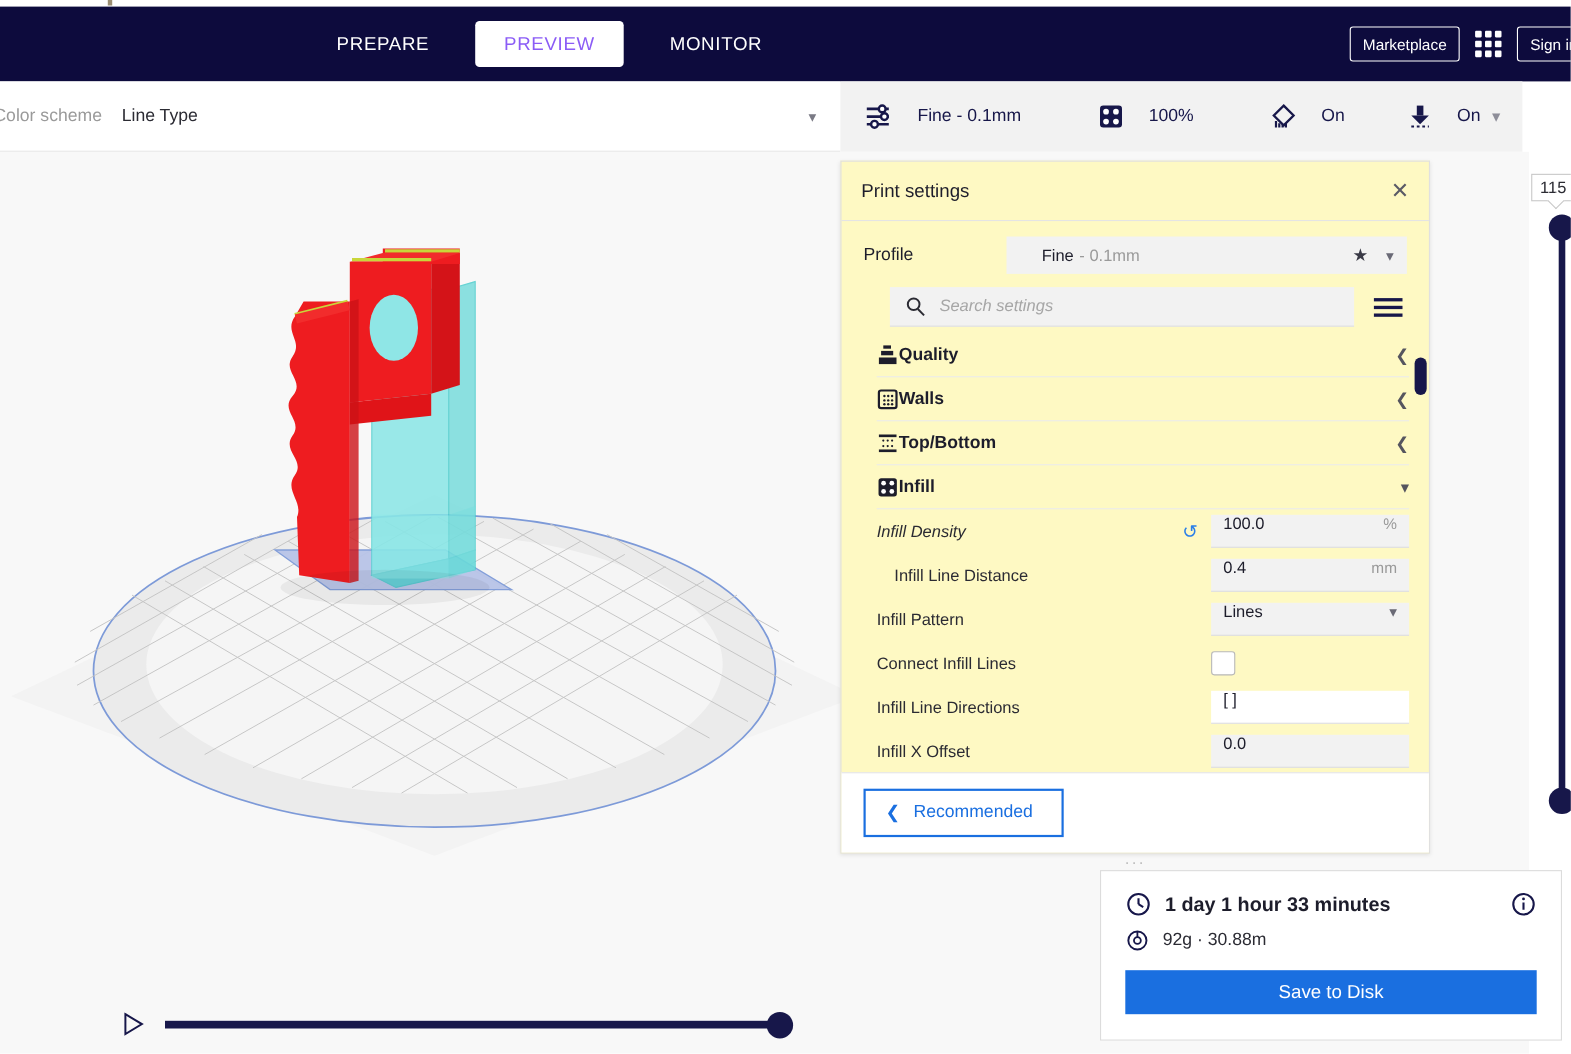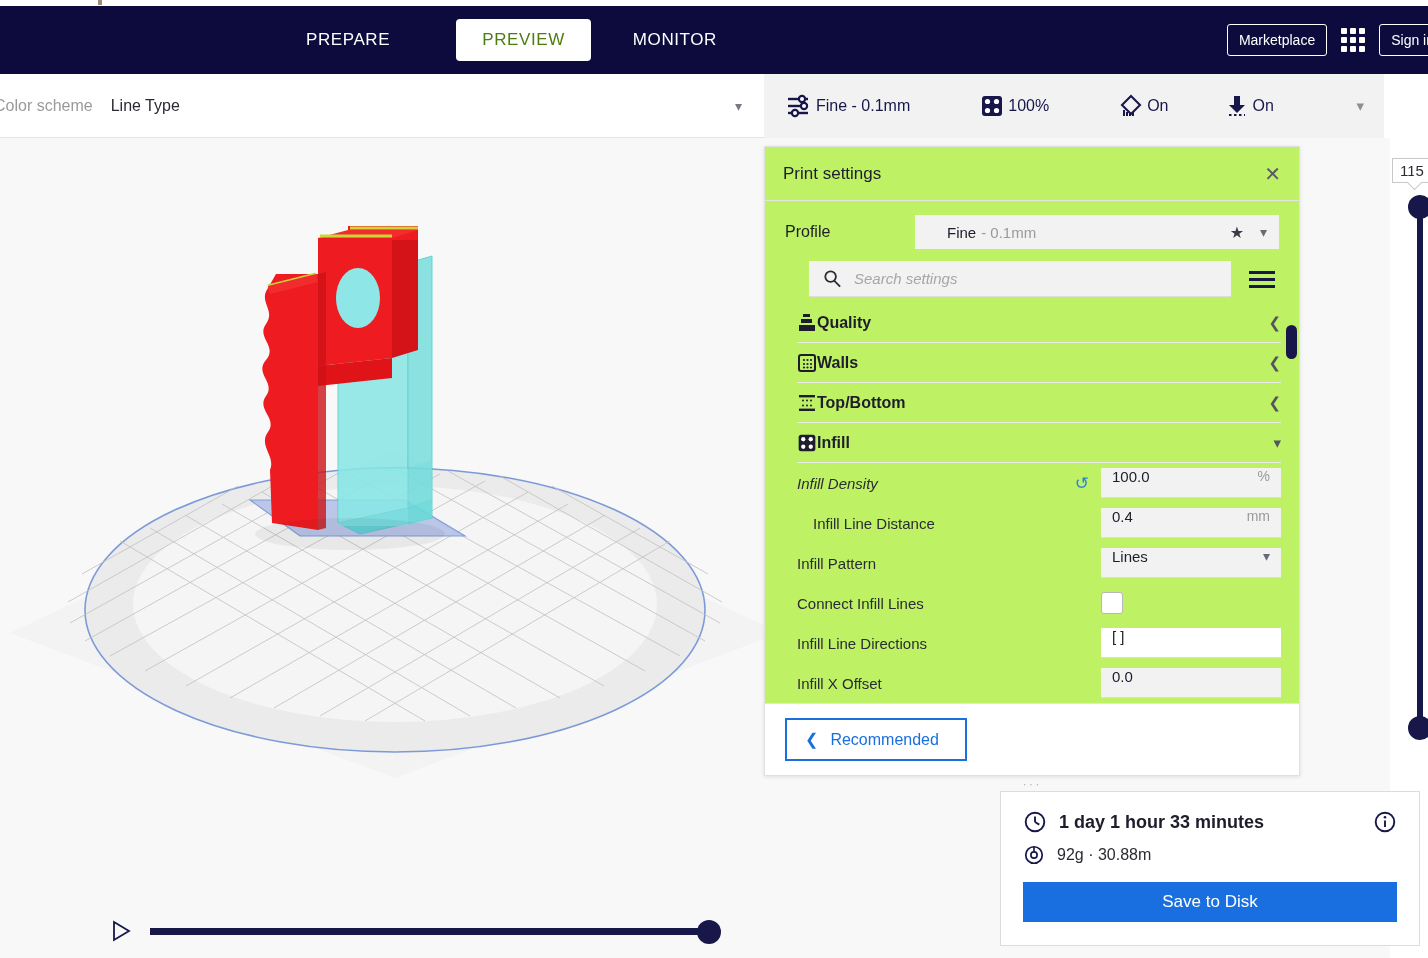--- a/index.html
+++ b/index.html
@@ -30,21 +30,21 @@
   .nav-tabs {
     position: absolute; left: 280px; top: 0; height: 68px;
     display: flex; align-items: center; gap: 16px;
   }
   .nav-tab {
     font-size: 17px; letter-spacing: .6px; color: #ffffff;
     padding: 11px 26px; border-radius: 4px; cursor: pointer;
     background: transparent; border: none;
     font-family: "Liberation Sans", sans-serif;
   }
-  .nav-tab.active { background: #ffffff; color: #4d7c0f; margin-left: 24px; }
+  .nav-tab.active { background: #ffffff; color: #8b5cf6; }
 
   .header-right {
     position: absolute; right: 0px; top: 0; height: 68px;
     display: flex; align-items: center; gap: 14px; padding-right: 0px;
   }
   .btn-outline {
     border: 1px solid #ffffff; color: #ffffff; background: transparent;
     font-size: 14px; padding: 7px 11px; border-radius: 3px; cursor: pointer;
     font-family: "Liberation Sans", sans-serif; white-space: nowrap;
   }
@@ -62,40 +62,40 @@
   .scheme-label { color: #9a9a9a; font-size: 16px; margin-left: -6px; }
   .scheme-value { color: #2b2b33; font-size: 16px; margin-left: 18px; }
   .scheme-chev { position: absolute; right: 22px; color: #7a7a85; font-size: 14px; }
 
   
   .summary-bar {
     position: absolute; top: 74px; left: 764px; width: 620px; height: 64px;
     background: #f2f2f2;
     display: flex; align-items: center; gap: 0;
   }
-  .sum-item { display: flex; align-items: center; gap: 4px; color: #17174a;
+  .sum-item { display: flex; align-items: center; gap: 22px; color: #17174a;
     font-size: 16px; }
   .sum-item:nth-child(1){ margin-left: 22px; }
   .sum-item:nth-child(2){ margin-left: 70px; }
   .sum-item:nth-child(3){ margin-left: 70px; }
   .sum-item:nth-child(4){ margin-left: 56px; }
   .sum-chev { position: absolute; right: 20px; color: #8e8e99; font-size: 15px; }
   svg.ico { display:block; }
 
   
   .viewport {
     position: absolute; top: 138px; left: 0; width: 1390px; height: 820px;
     background: #f8f8f8; overflow: hidden;
   }
   .bed-wrap { position: absolute; left: 0px; top: 40px; width: 790px; height: 620px; }
 
   
   .ps-panel {
     position: absolute; top: 146px; left: 764px; width: 536px; height: 630px;
-    background: #bef264; border: 1px solid #e0e0e0;
+    background: #fef9c3; border: 1px solid #e0e0e0;
     box-shadow: 0 1px 4px rgba(0,0,0,.10);
     display: flex; flex-direction: column;
   }
   .ps-head {
     height: 54px; border-bottom: 1px solid #e4e4e4;
     display: flex; align-items: center; padding: 0 18px;
     flex: 0 0 auto;
   }
   .ps-title { font-size: 17px; color: #1d1d2b; }
   .ps-close { margin-left: auto; font-size: 20px; color: #5a5a66; cursor: pointer;

